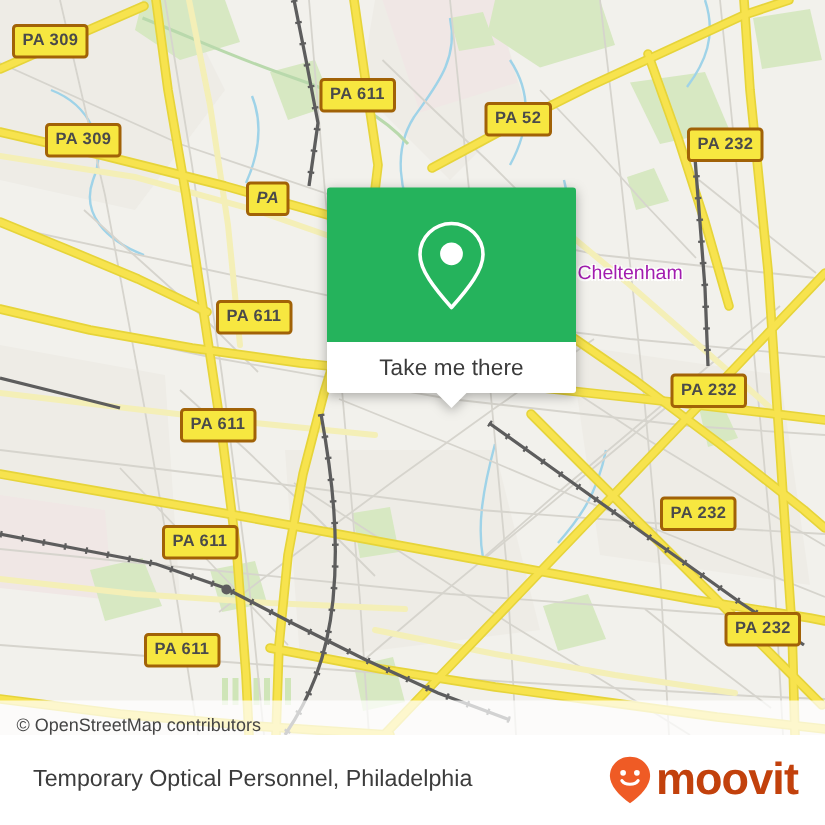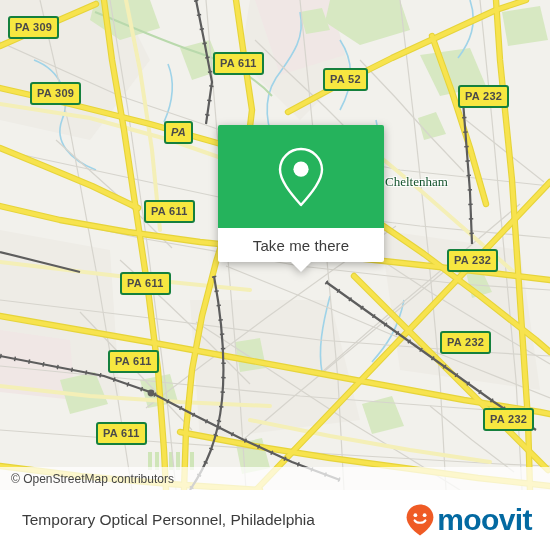--- a/index.html
+++ b/index.html
@@ -37,45 +37,45 @@
     top: 0;
     width: 550px;
     height: 490px;
     display: block;
   }
 
   
   .shield {
     position: absolute;
     background: #f7e740;
-    border: 2px solid #15803d;
+    border: 2px solid #a16207;
     border-radius: 3px;
     color: #4a4a4a;
     font-size: 11px;
     font-weight: bold;
     letter-spacing: .3px;
     line-height: 14px;
     padding: 2px 5px 3px 5px;
     white-space: nowrap;
     box-sizing: border-box;
     font-family: "Liberation Sans", sans-serif;
   }
 
   
   .place-label {
     position: absolute;
-    color: #14532d;
+    color: #a21caf;
     font-size: 13px;
     white-space: nowrap;
     text-shadow:
        1px  1px 0 rgba(255,255,255,.9),
       -1px  1px 0 rgba(255,255,255,.9),
        1px -1px 0 rgba(255,255,255,.9),
       -1px -1px 0 rgba(255,255,255,.9);
-    font-family: Liberation Serif, serif;
+    font-family: Liberation Sans, sans-serif;
   }
 
   
   .callout {
     position: absolute;
     left: 194px;
     top: 125px;
     width: 166px;
     filter: drop-shadow(0 2px 4px rgba(0,0,0,.30));
     padding-left: 24px;
@@ -117,21 +117,21 @@
 
   
   .attribution {
     position: absolute;
     left: 0;
     bottom: 0;
     width: 550px;
     height: 23px;
     background: rgba(255,255,255,.72);
     display: flex;
-    align-items: center;
+    align-items: flex-end;
   }
   .attribution-text {
     color: #454545;
     font-size: 12px;
     padding-left: 11px;
     font-family: "Liberation Sans", sans-serif;
   }
 
   
   .footer {
@@ -151,21 +151,21 @@
     padding-left: 22px;
     white-space: nowrap;
     font-family: "Liberation Sans", sans-serif;
   }
   .brand {
     display: flex;
     align-items: center;
     padding-right: 18px;
   }
   .brand-wordmark {
-    color: #0369a1;
+    color: #c2410c;
     font-size: 30px;
     font-weight: bold;
     letter-spacing: -0.6px;
     line-height: 30px;
     margin-left: 2px;
     font-family: "Liberation Sans", sans-serif;
   }
 </style>
 </head>
 <body>

